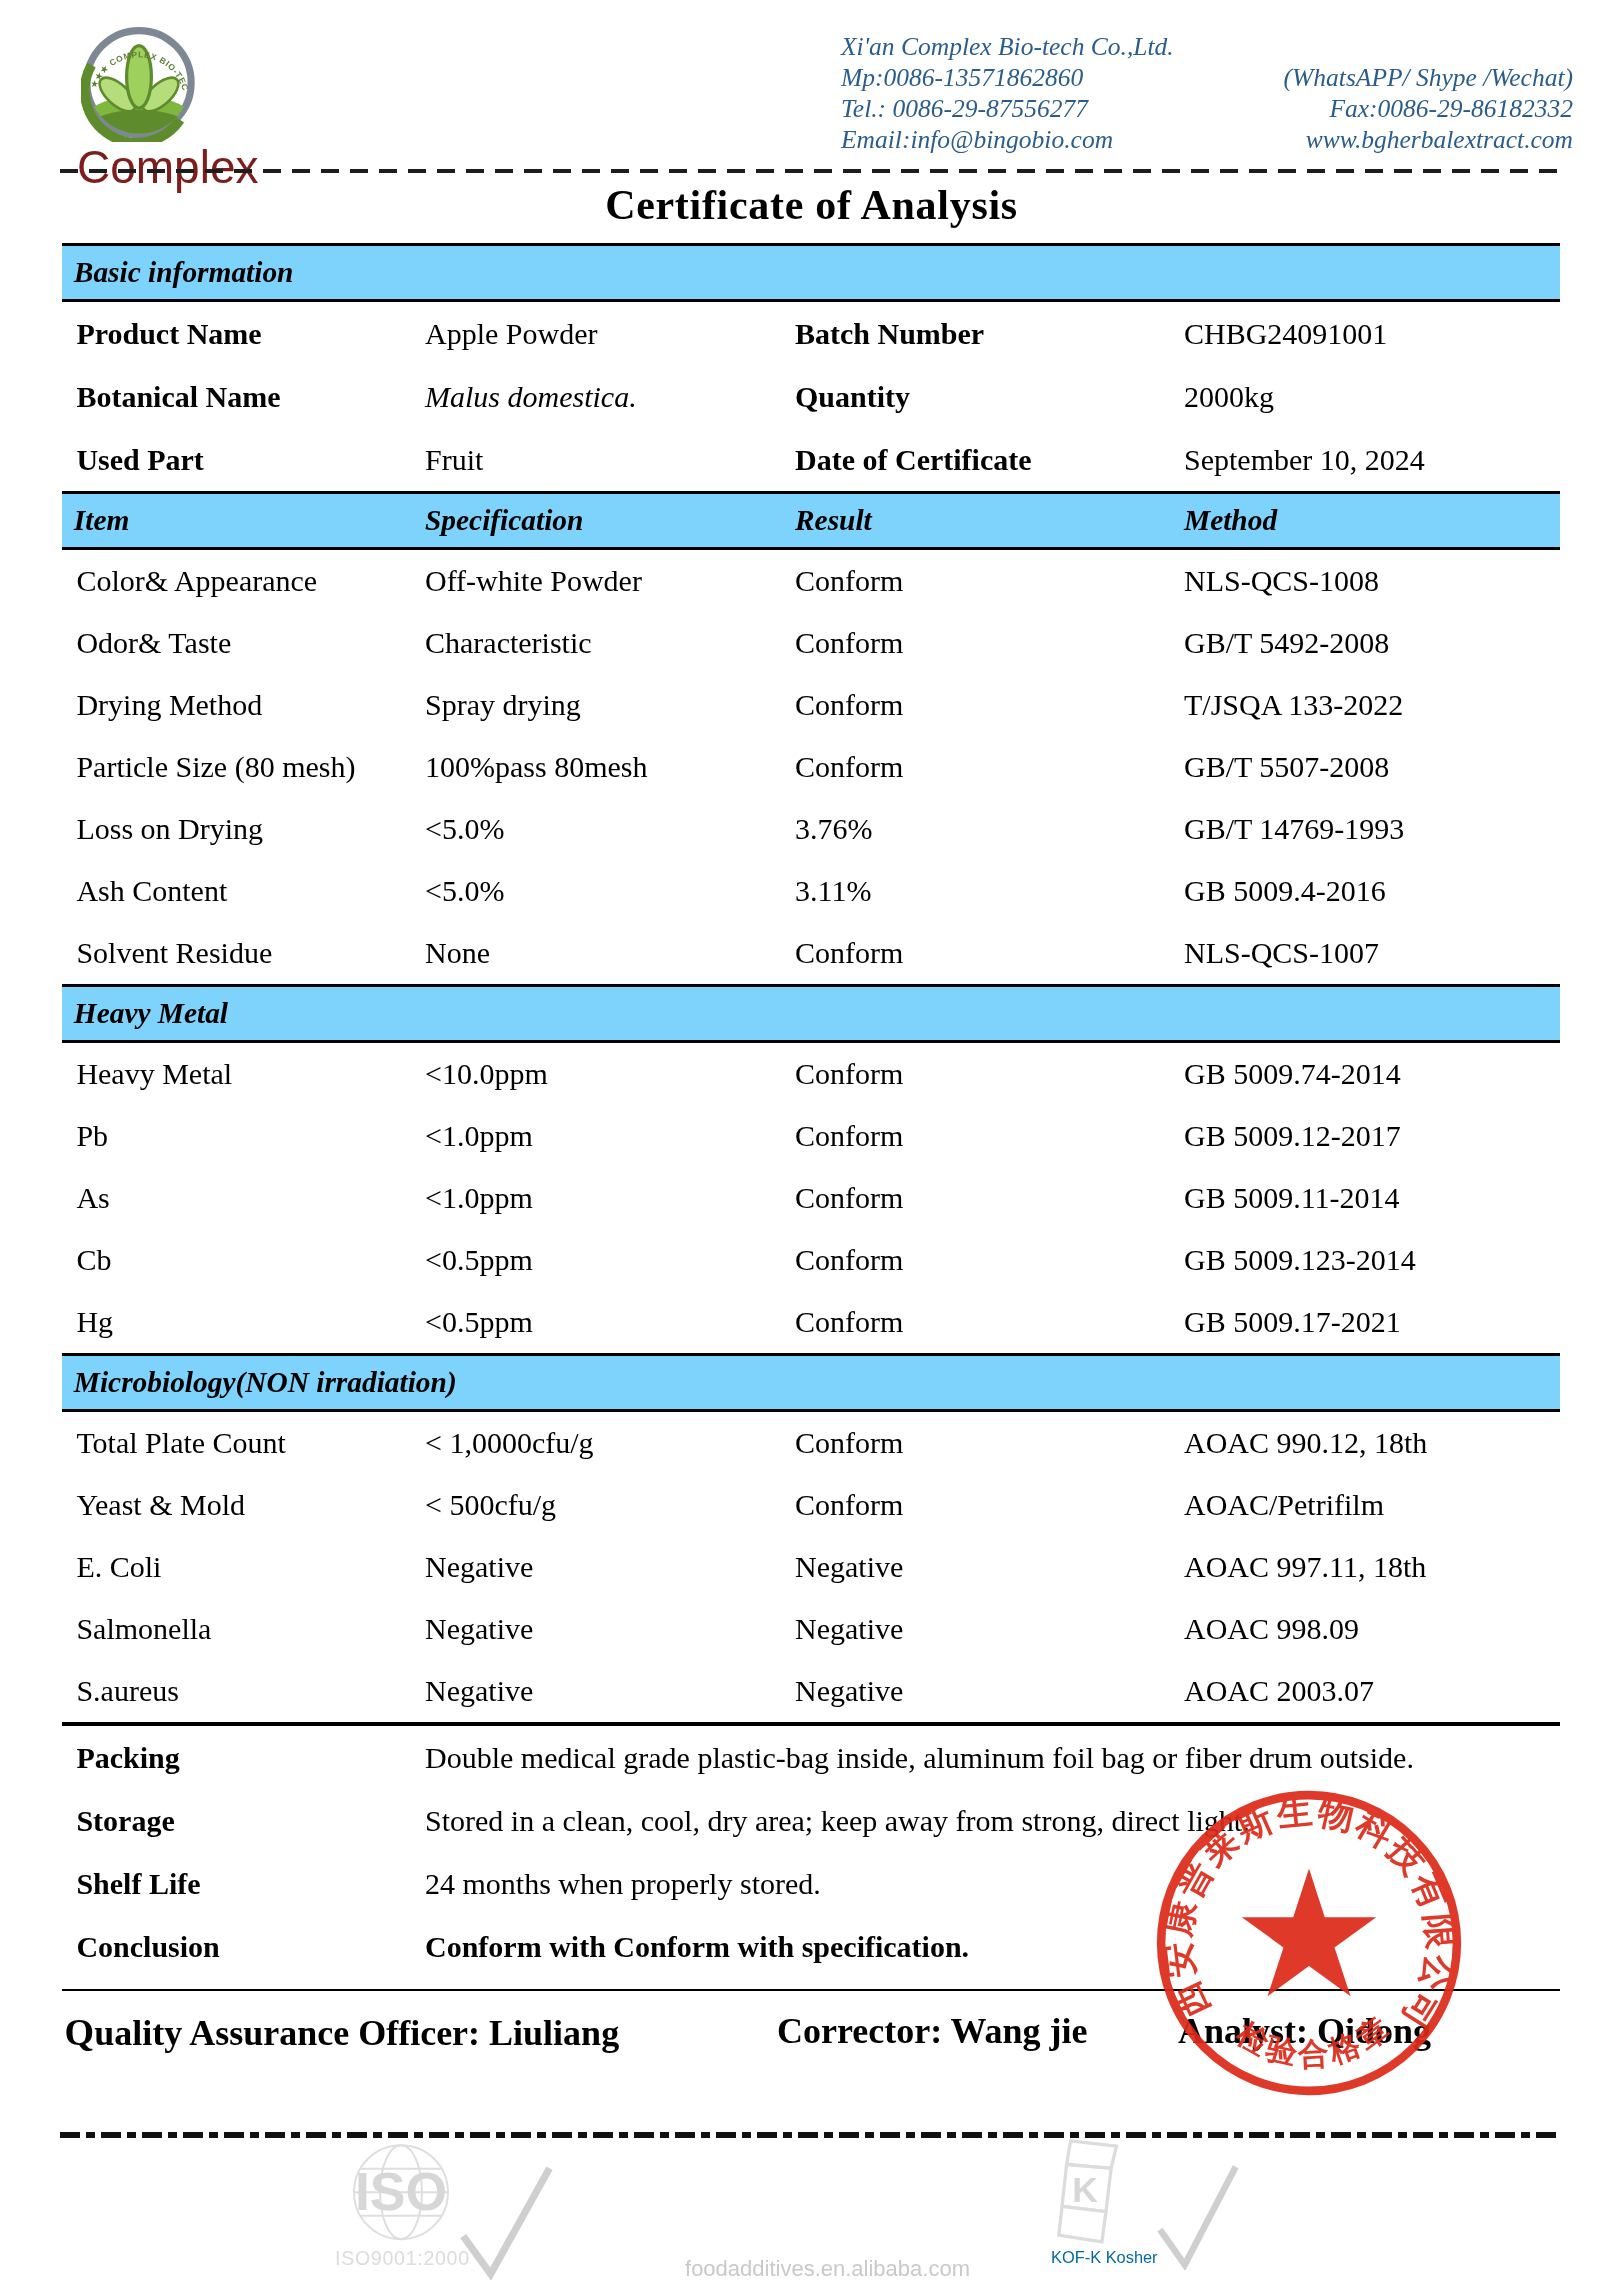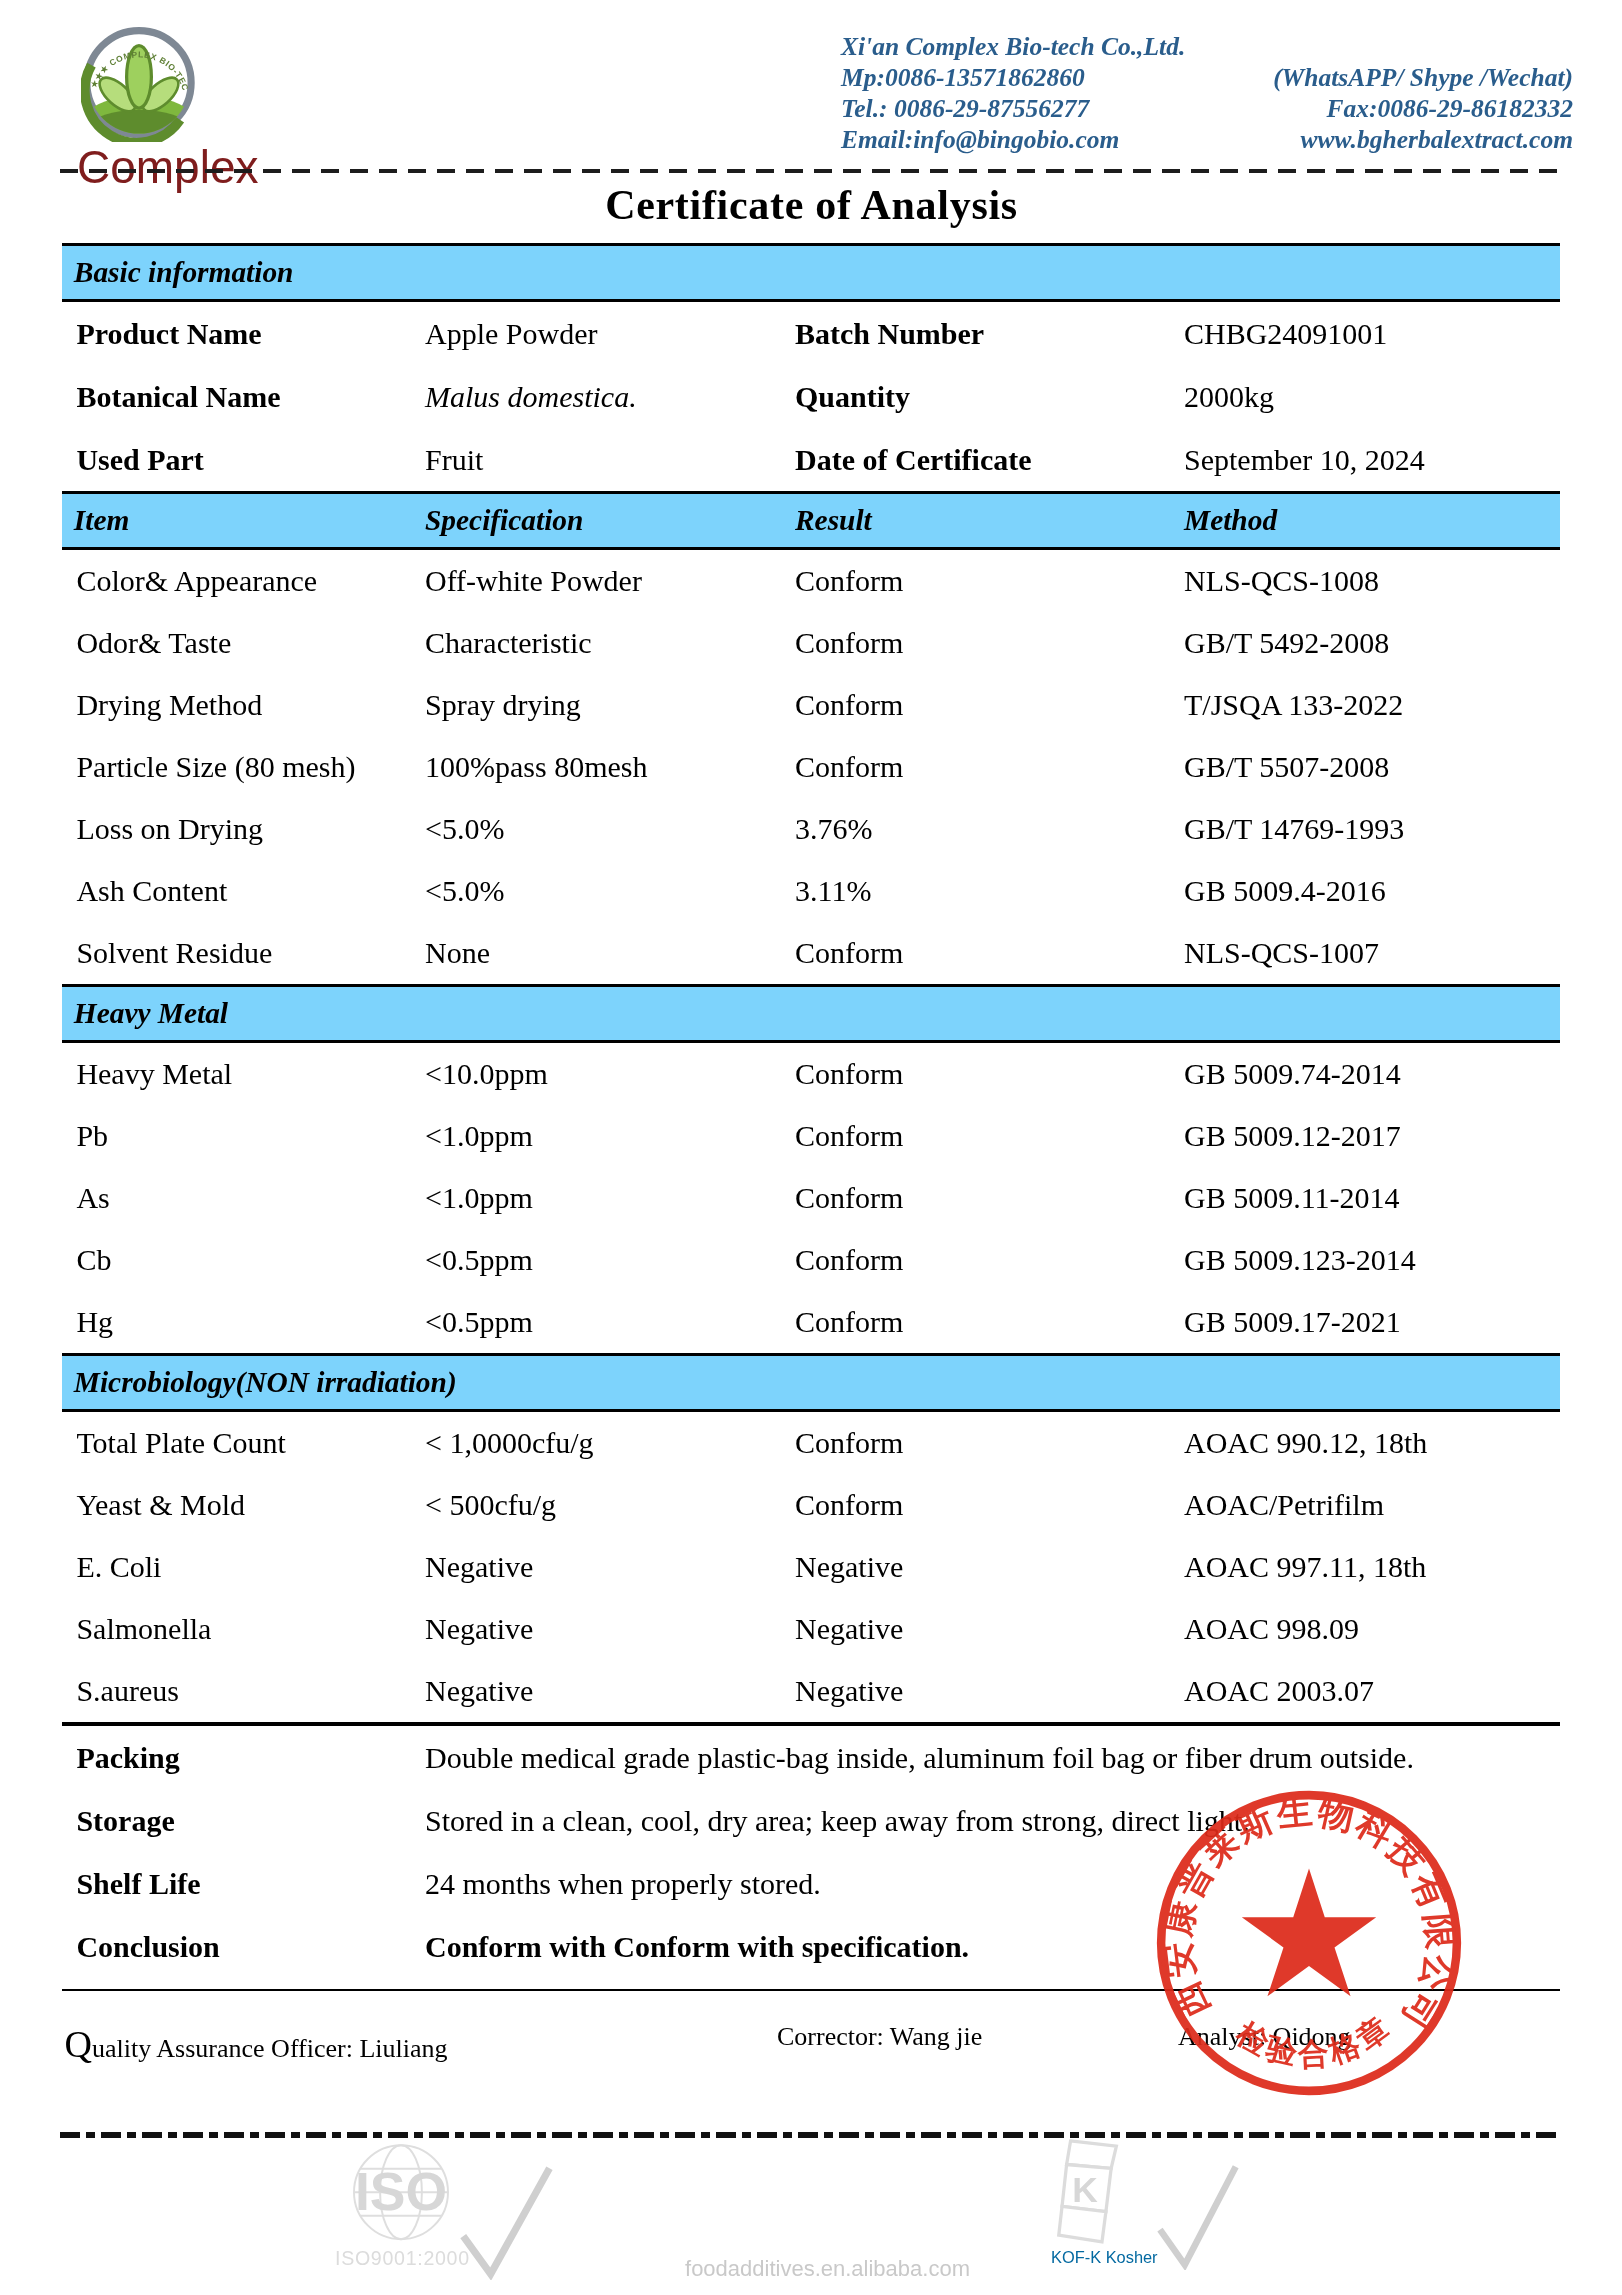--- a/index.html
+++ b/index.html
@@ -11,21 +11,21 @@
   .page{position:absolute;inset:0;overflow:hidden;background:#fff;}
 
   
   .logo-wrap{position:absolute;left:77px;top:26px;width:124px;text-align:center;}
   .logo-brand{
     font-family:"Liberation Sans", sans-serif;font-weight:normal;
     font-size:46px;color:#7f1d1d;letter-spacing:0px;margin-top:-3.9px;
   }
   .company{
     position:absolute;left:841px;top:31px;width:732px;
-    color:#2a5d8c;font-weight:bold;font-style:italic;
+    color:#2a5d8c;font-weight:normal;font-style:italic;
     font-size:25.5px;line-height:31px;white-space:nowrap;
   }
   .company .crow{display:flex;justify-content:space-between;}
 
   .dash-top{
     position:absolute;left:60px;top:169px;width:1502px;height:3.9px;
     background:repeating-linear-gradient(90deg,#1d1d1d 0 17.7px,transparent 17.7px 29px);
   }
 
   .title{
@@ -54,21 +54,21 @@
   .it{font-style:italic;}
 
   
   .kv-block{border-top:4.6px solid #000;}
   .kv-row{display:grid;grid-template-columns:363px 1135px;align-items:center;height:63px;}
   .kv-label{font-weight:bold;padding-left:14.4px;}
   .kv-value{white-space:nowrap;}
   .kv-value.b{font-weight:bold;}
 
   .sig-line{margin-top:10.5px;border-top:2.6px solid #000;}
-  .sigs{position:relative;height:85px;font-weight:normal;font-size:26px;margin-top:12px;}
+  .sigs{position:relative;height:85px;font-weight:bold;font-size:36px;}
   .sig{position:absolute;top:19.6px;white-space:nowrap;}
   .sig-qa{left:2.6px;}
   .sig-qa::first-letter{font-size:38px;}
   .sig-corrector{left:715px;}
   .sig-analyst{left:1116px;}
 
   
   .stamp{position:absolute;left:1150px;top:1784px;width:318px;height:318px;opacity:.93;}
 
   

